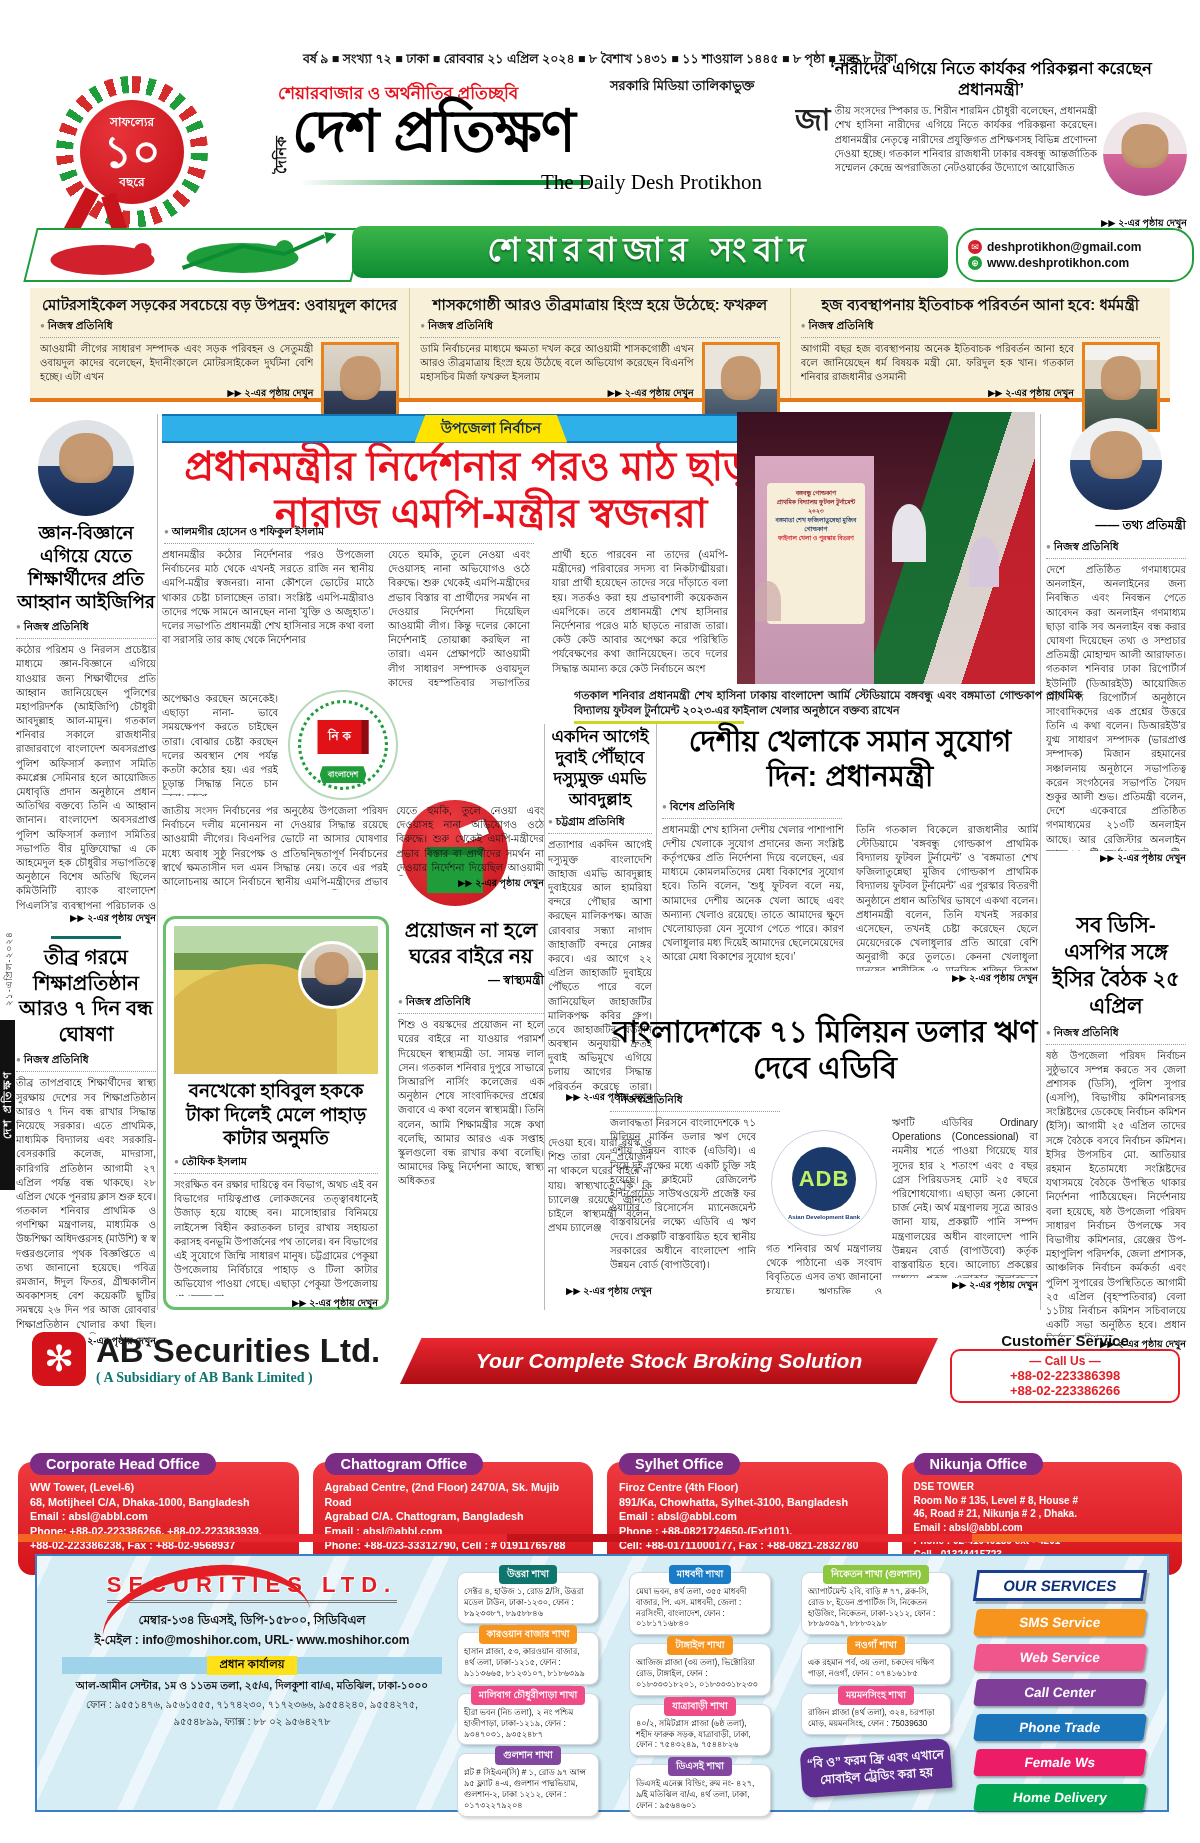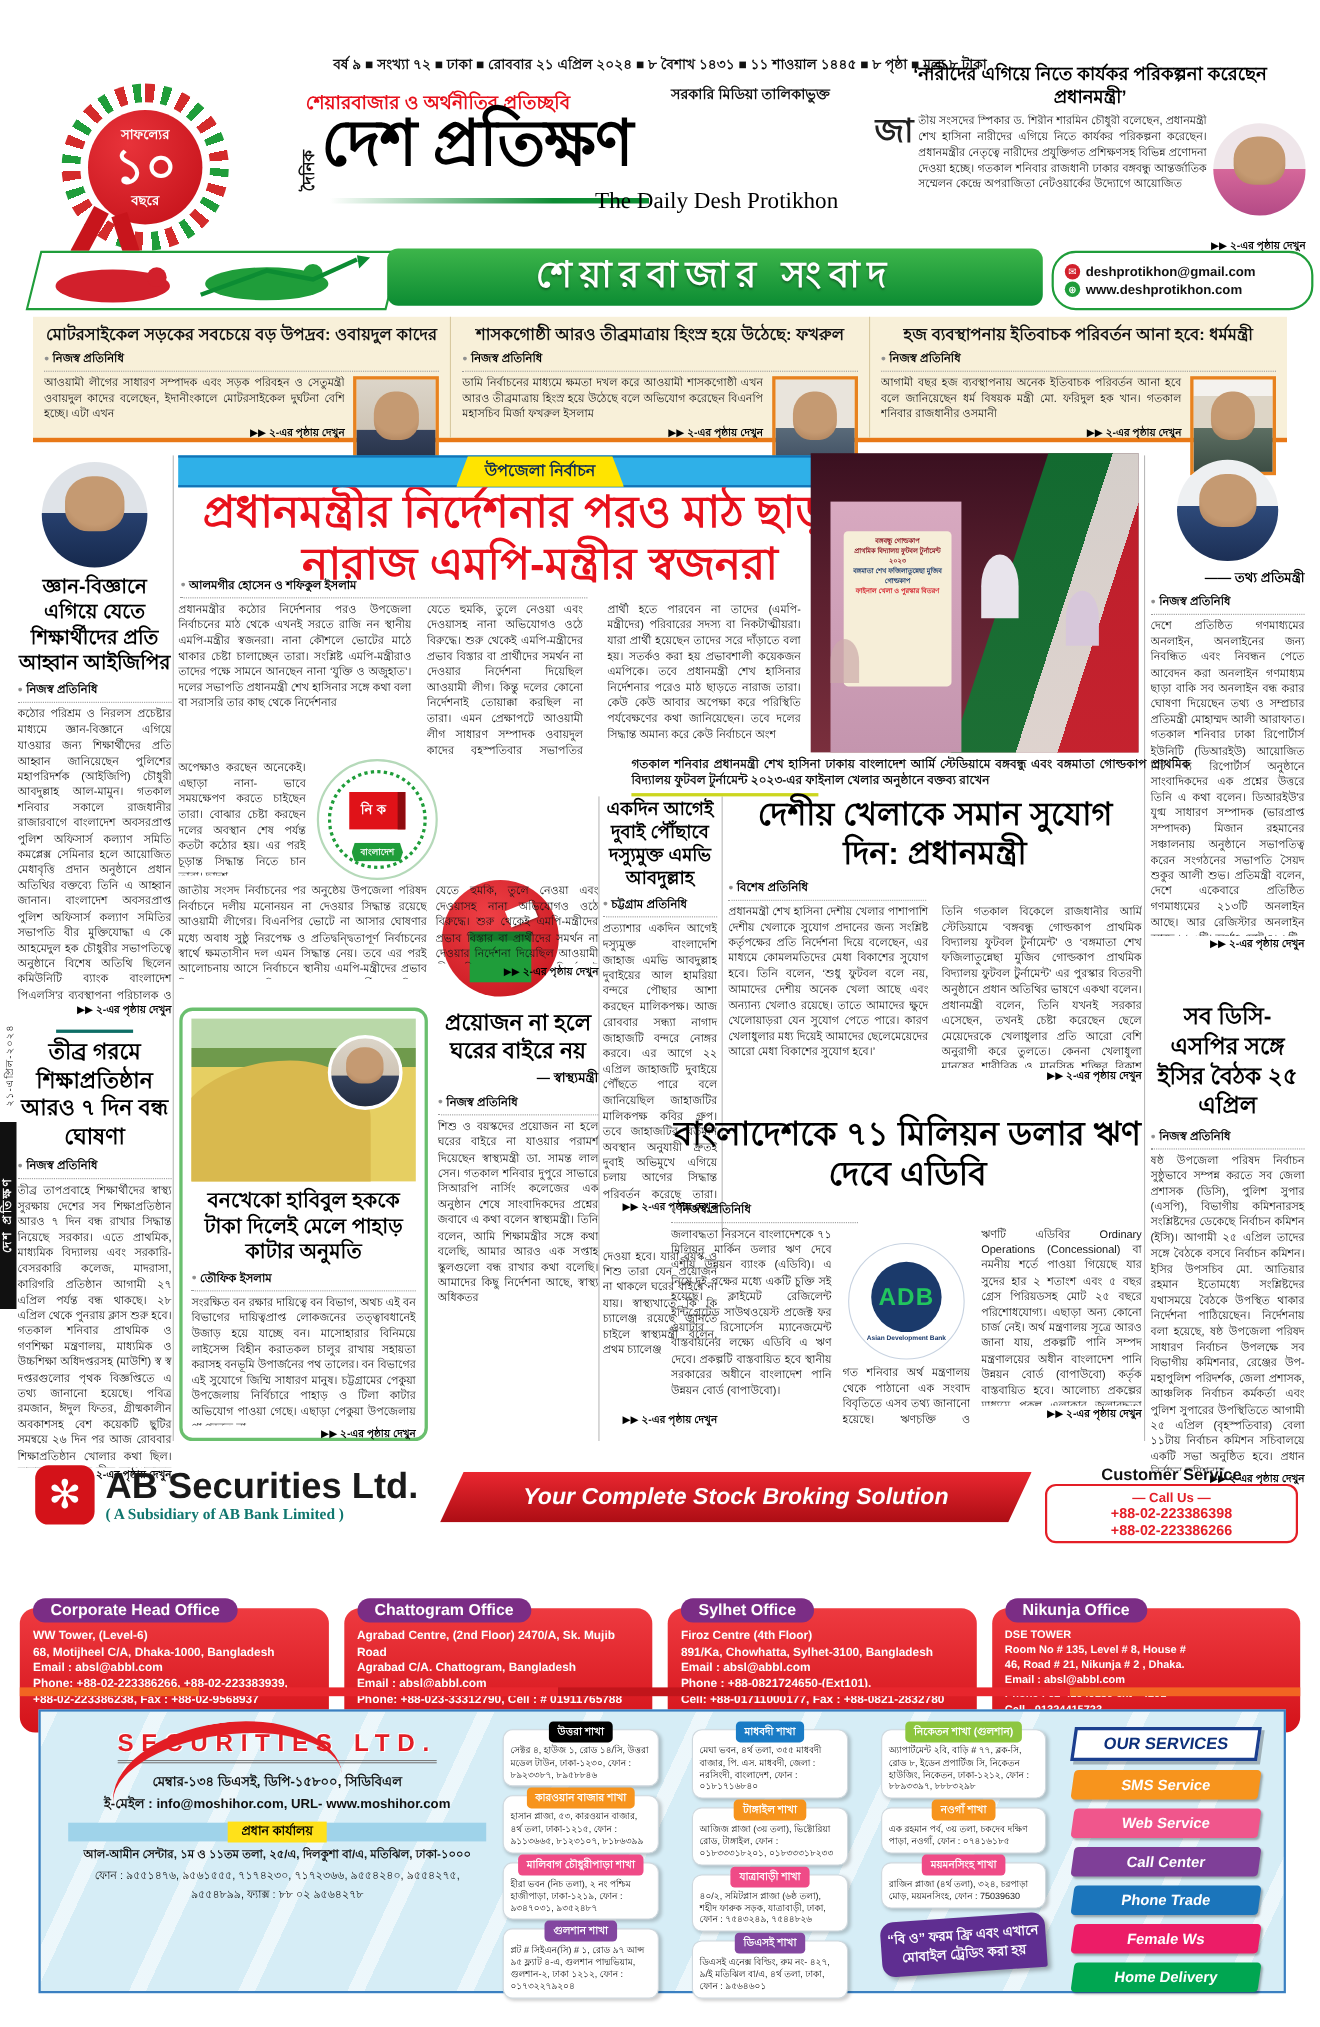--- a/index.html
+++ b/index.html
@@ -59,21 +59,21 @@
   .pm .poster{position:absolute;left:10%;top:26%;width:33%;height:52%;background:#f6eed8;border-radius:4px;padding:6px 4px;box-sizing:border-box;text-align:center;overflow:hidden;}
   .pm .poster div{font-size:6px;line-height:1.5;color:#8a1420;font-weight:bold;}
   .pm .flagg{position:absolute;right:-12%;top:-8%;width:55%;height:130%;transform:rotate(18deg);background:linear-gradient(90deg,#0c7a33 0 34%,#f0f0e8 34% 56%,#d2202c 56%);opacity:.85;}
   .pm .fig{position:absolute;border-radius:50% 50% 0 0;}
   
   .hill{position:relative;background:linear-gradient(180deg,#b9d8a8 0 18%,#6f9a4c 18% 30%,#e6cf62 30% 100%);overflow:hidden;}
   .hill:before{content:"";position:absolute;left:-10%;top:26%;width:90%;height:90%;background:#d9b94e;border-radius:60% 40% 0 0;}
   .hill .inset{position:absolute;right:6%;top:10%;width:62px;height:62px;border-radius:50%;border:3px solid #fff;}
   
   .adb-logo{width:104px;height:104px;border-radius:50%;background:#fff;border:1px solid #c7d2e0;display:flex;flex-direction:column;align-items:center;justify-content:center;}
-  .adb-in{width:64px;height:64px;border-radius:50%;background:#1b3a6b;color:#22c55e;font-weight:900;font-size:22px;display:flex;align-items:center;justify-content:center;letter-spacing:1px;}
+  .adb-in{width:64px;height:64px;border-radius:50%;background:#1b3a6b;color:#bef264;font-weight:900;font-size:22px;display:flex;align-items:center;justify-content:center;letter-spacing:1px;}
   .adb-sub{font-size:6px;color:#1b3a6b;font-weight:bold;margin-top:3px;text-align:center;}
   
   .vline{width:1px;background:#b9b9b9;}
   .vert-black{background:#111;color:#fff;writing-mode:vertical-rl;transform:rotate(180deg);font-size:11px;font-weight:bold;display:flex;align-items:center;justify-content:center;letter-spacing:2px;}
   .vert-date{writing-mode:vertical-rl;transform:rotate(180deg);font-size:9px;color:#222;letter-spacing:1px;}
   
   .ab-ribbon{background:linear-gradient(180deg,#ea2730,#ad0d14);clip-path:polygon(4% 0,100% 0,96% 100%,0 100%);display:flex;align-items:center;justify-content:center;color:#fff;font-weight:bold;font-style:italic;font-size:21px;}
   .ab-card{flex:1;background:linear-gradient(180deg,#ee3a40,#d41219);border-radius:14px;color:#fff;padding:2px 12px 8px;position:relative;}
   .ab-pill{display:inline-block;background:#7b2d85;color:#fff;font-weight:bold;font-size:14.5px;border-radius:16px;padding:3px 16px;position:relative;top:-11px;}
   .ab-lines{font-size:10.8px;font-weight:bold;line-height:1.35;white-space:pre-line;margin-top:-6px;}
@@ -406,22 +406,22 @@
       <div class="mline">ই-মেইল : info@moshihor.com, URL- www.moshihor.com</div>
       <div class="headband" style="margin-top:6px;">
           <span class="headchip">প্রধান কার্যালয়</span>
         </div>
       <div style="font-size:10.5px;font-weight:bold;margin-top:4px;">আল-আমীন সেন্টার, ১ম ও ১১তম তলা, ২৫/এ, দিলকুশা বা/এ, মতিঝিল, ঢাকা-১০০০</div>
       <div style="font-size:10px;margin-top:2px;">ফোন : ৯৫৫১৪৭৬, ৯৫৬১৫৫৫, ৭১৭৪২৩০, ৭১৭২৩৬৬, ৯৫৫৪২৪০, ৯৫৫৪২৭৫, ৯৫৫৪৮৯৯, ফ্যাক্স : ৮৮ ০২ ৯৫৬৪২৭৮</div>
     </div>
 
     <div class="abs" style="left:420px;top:16px;width:142px;">
       <div class="bcard">
-        <span class="bpill" style="background:#000000">উত্তরা শাখা</span>
-        <div class="btxt">সেক্টর ৪, হাউজ ১, রোড ১৪/সি, উত্তরা মডেল টাউন, ঢাকা-১২৩০, ফোন : ৮৯২৩৩৮৭, ৮৯৫৮৮৪৬</div>
+        <span class="bpill" style="background:#0f766e">উত্তরা শাখা</span>
+        <div class="btxt">সেক্টর ৪, হাউজ ১, রোড 2/সি, উত্তরা মডেল টাউন, ঢাকা-১২৩০, ফোন : ৮৯২৩৩৮৭, ৮৯৫৮৮৪৬</div>
       </div>
       <div class="bcard">
         <span class="bpill" style="background:#f7941d">কারওয়ান বাজার শাখা</span>
         <div class="btxt">হাসান প্লাজা, ৫৩, কারওয়ান বাজার, ৪র্থ তলা, ঢাকা-১২১৫, ফোন : ৯১১৩৬৬৫, ৮১২৩১০৭, ৮১৮৬৩৯৯</div>
       </div>
       <div class="bcard">
         <span class="bpill" style="background:#ef4b87">মালিবাগ চৌধুরীপাড়া শাখা</span>
         <div class="btxt">হীরা ভবন (নিচ তলা), ২ নং পশ্চিম হাজীপাড়া, ঢাকা-১২১৯, ফোন : ৯৩৪৭০৩১, ৯৩৫২৪৮৭</div>
       </div>
       <div class="bcard">

